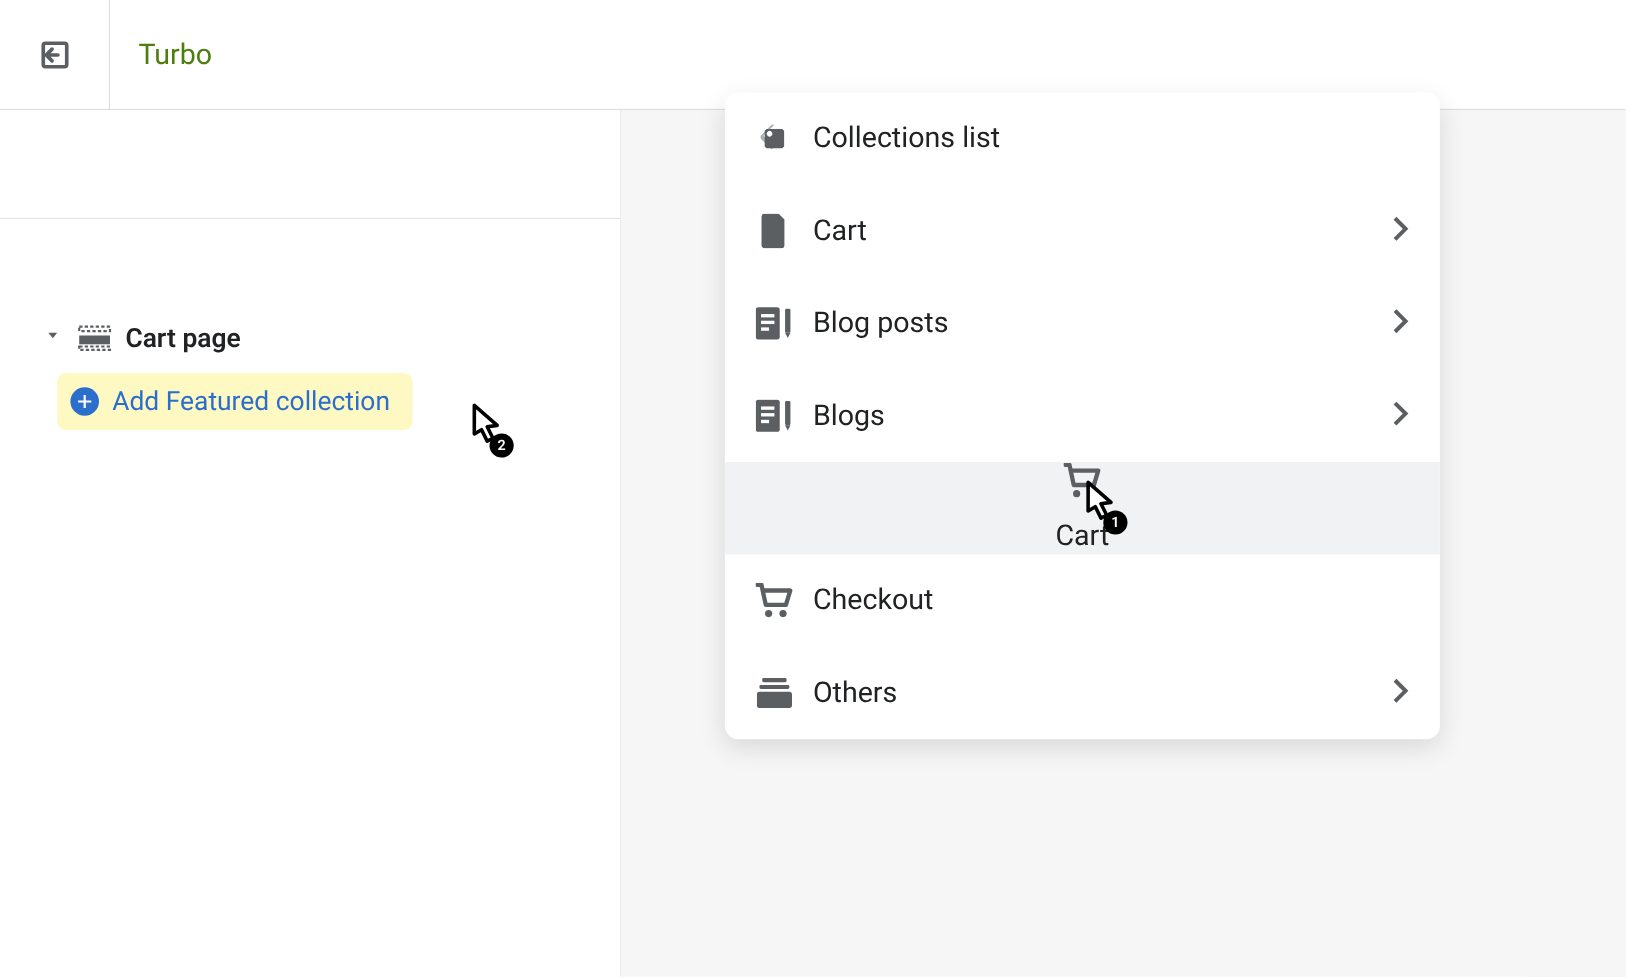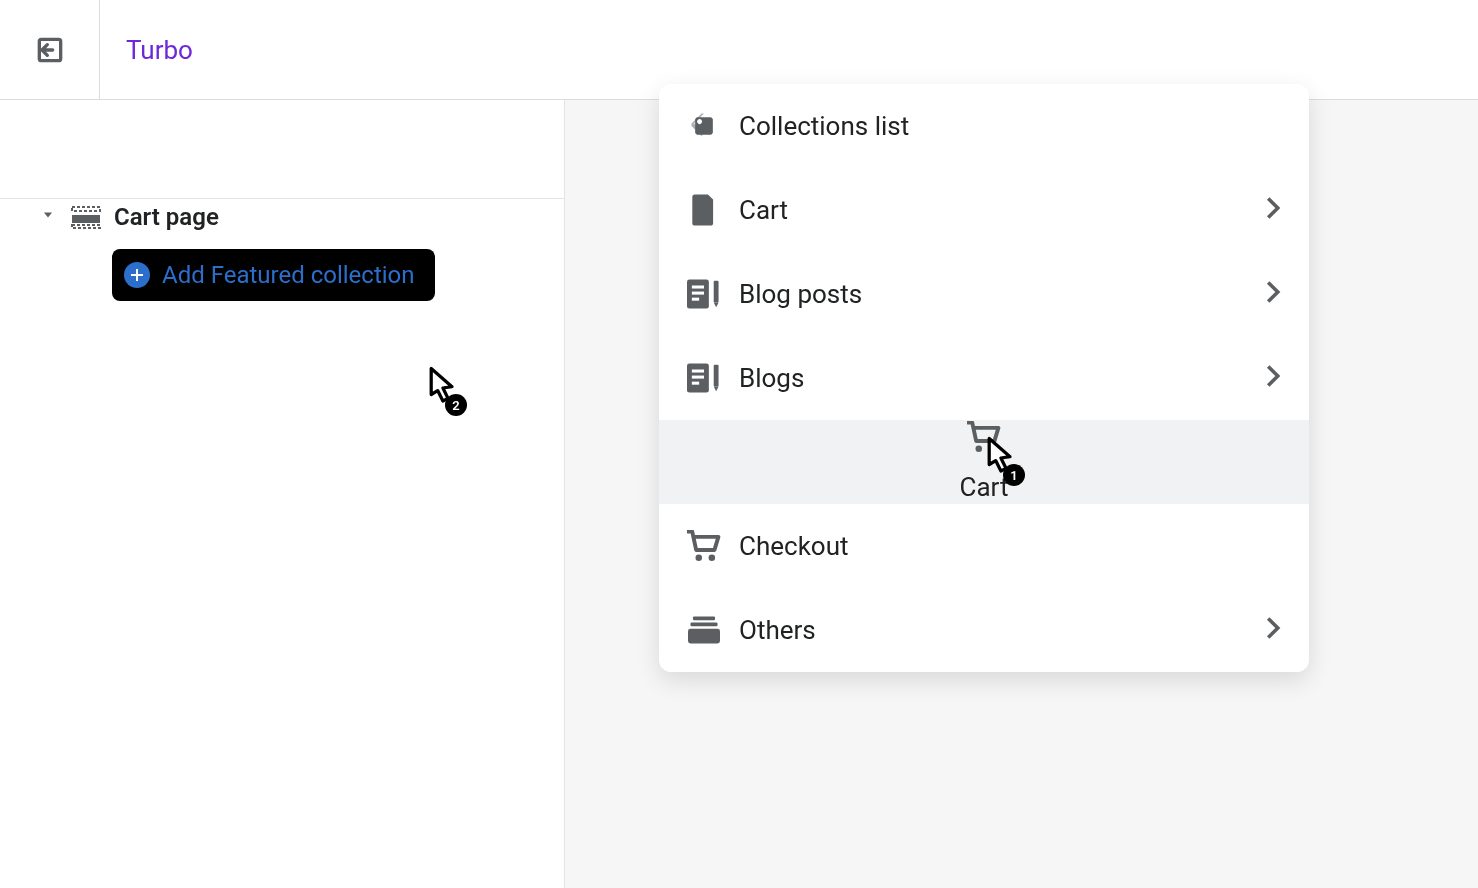--- a/index.html
+++ b/index.html
@@ -29,21 +29,21 @@
     height: 100px;
     display: flex;
     align-items: center;
     justify-content: center;
     border-right: 1px solid #dcdcdc;
     cursor: pointer;
   }
   .theme-title {
     padding-left: 26px;
     font-size: 26px;
-    color: #6d28d9;
+    color: #4d7c0f;
     flex: 1;
   }
   .page-select {
     margin-left: auto;
     margin-right: 30px;
     border: 1px solid #aeb4b9;
     border-radius: 8px;
     height: 68px;
     display: flex;
     align-items: center;
@@ -69,20 +69,21 @@
   }
   .left-panel {
     width: 565px;
     background: #fff;
     border-right: 1px solid #e1e3e5;
     padding-top: 0;
   }
   .left-panel-inner {
     border-top: 1px solid #e1e3e5;
     margin-top: 98px;
+    padding-top: 90px;
   }
   .section-row {
     display: flex;
     align-items: center;
     padding: 4px 0 4px 40px;
     gap: 12px;
   }
   .caret-down {
     color: #5c5f62;
     width: 18px;
@@ -94,26 +95,26 @@
     display: flex;
     align-items: center;
     justify-content: center;
   }
   .section-label {
     font-size: 24px;
     font-weight: 600;
     color: #202223;
   }
   .add-row {
-    margin-left: 112px;
+    margin-left: 52px;
     margin-top: 14px;
     display: inline-flex;
     align-items: center;
     gap: 12px;
-    background: #000000;
+    background: #fef9c3;
     border-radius: 8px;
     padding: 12px 20px 12px 12px;
     cursor: pointer;
   }
   .plus-circle {
     width: 26px;
     height: 26px;
     border-radius: 50%;
     background: #2c6ecb;
     display: flex;

